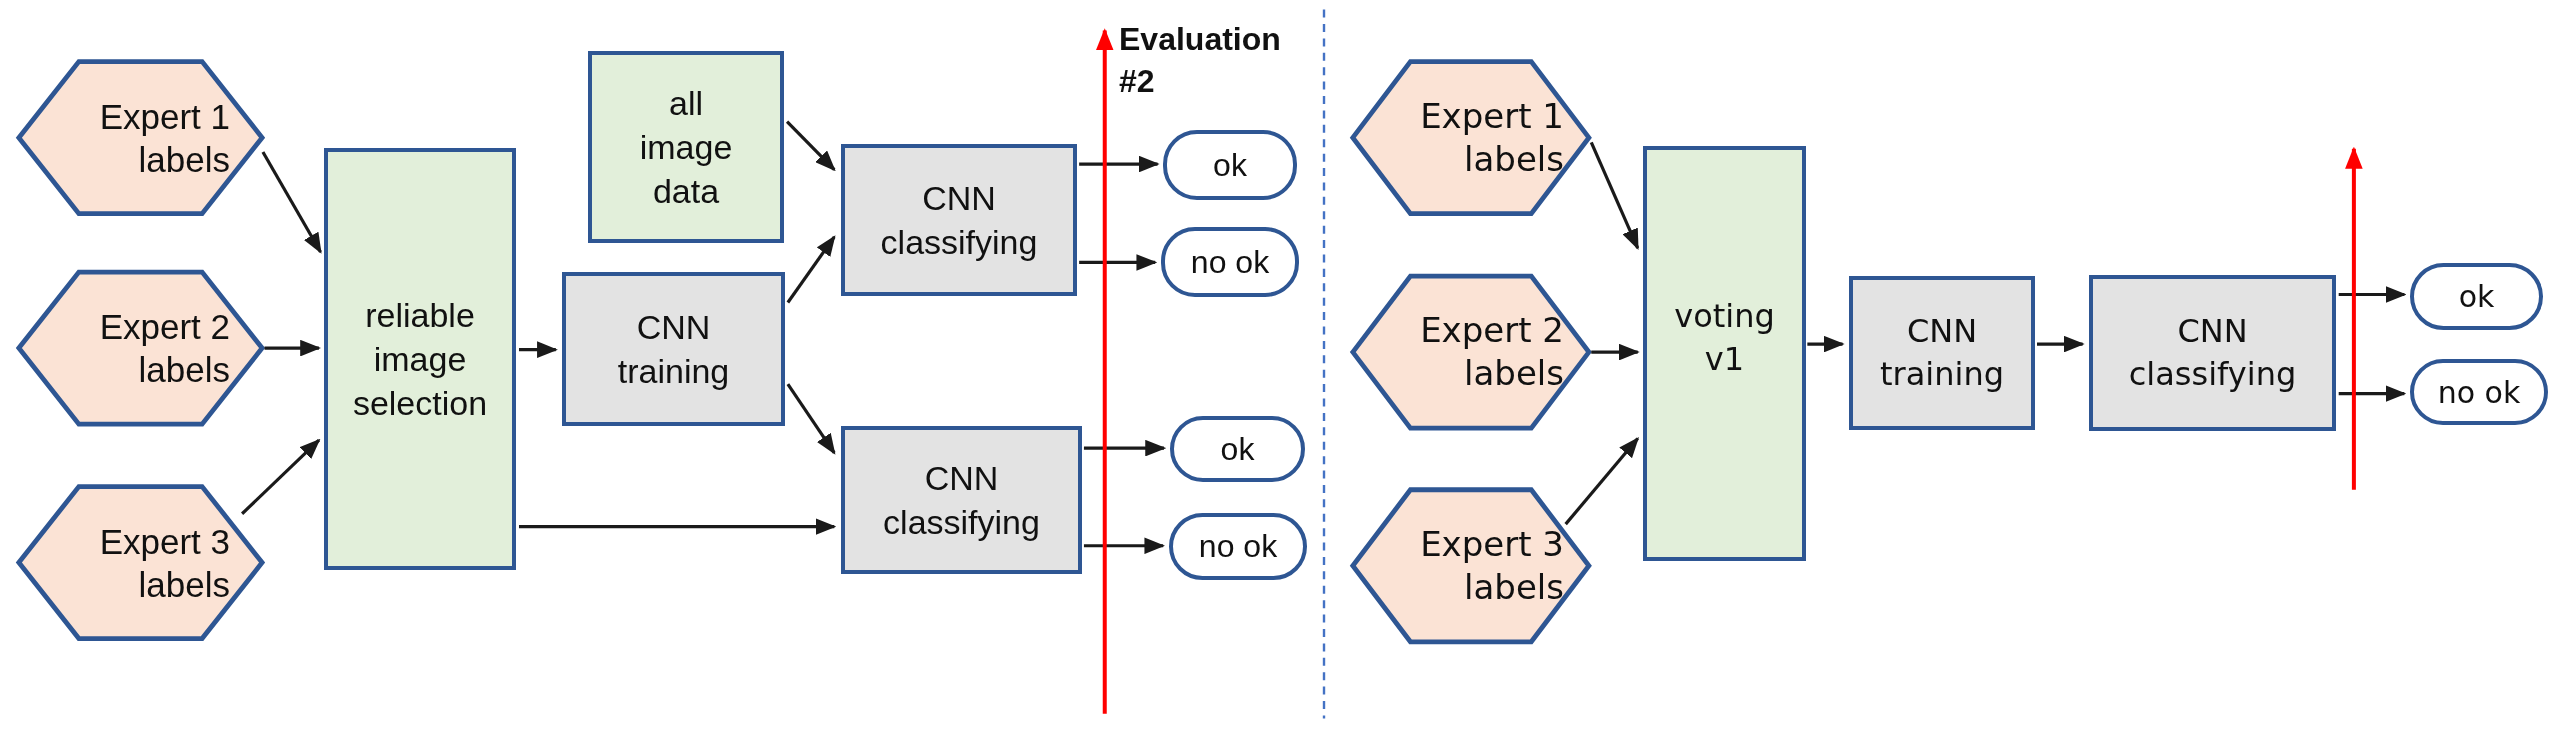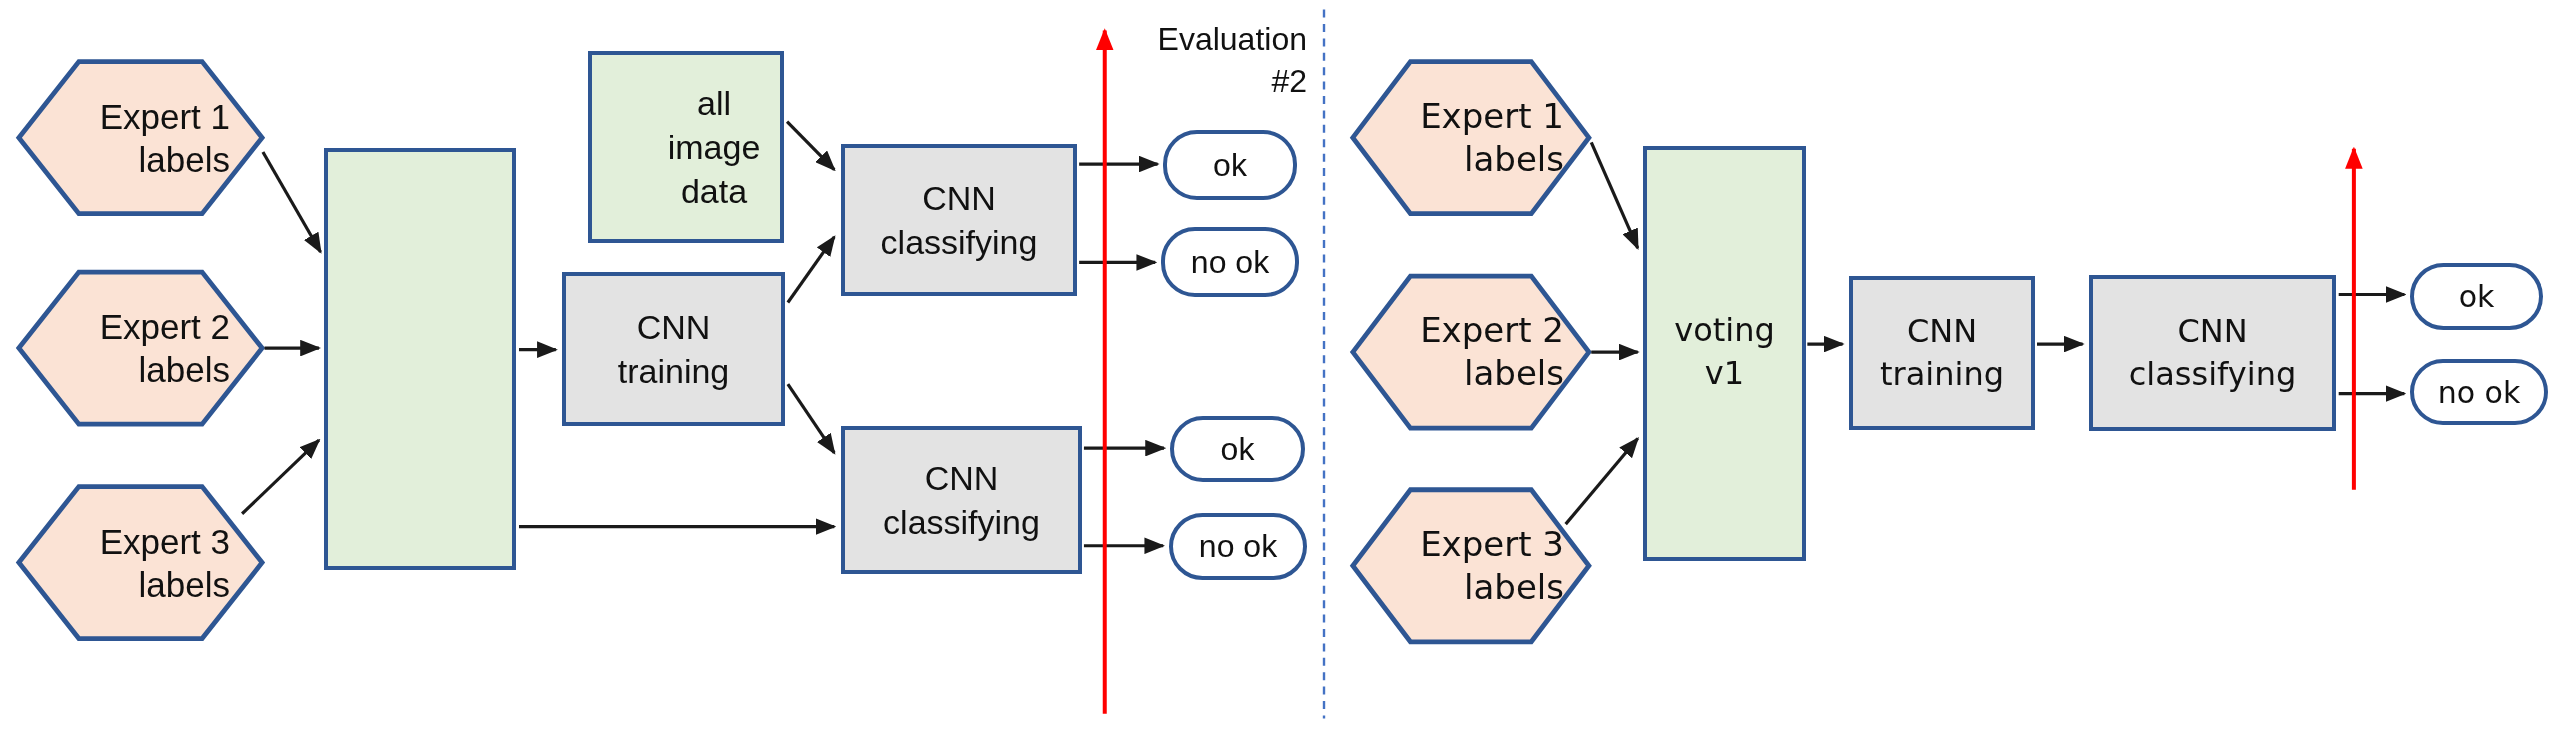--- a/index.html
+++ b/index.html
@@ -19,21 +19,21 @@
   .green{background:var(--green-fill);}
   .gray{background:var(--gray-fill);}
   .pill{background:var(--pill-fill);border:4.8px solid var(--border-blue);border-radius:34px;font-size:32px;}
   .pill.rf{font-size:30px;}
   .lbl{position:absolute;display:flex;align-items:center;justify-content:center;text-align:center;pointer-events:none;}
   .lbl span{display:inline-block;}
   .hexlbl{font-size:35px;line-height:43px;text-align:right;}
   .hexlbl.rf{font-size:34px;line-height:43px;}
   .boxtxt{font-size:34px;line-height:44px;}
   .boxtxt.rf{font-size:32px;line-height:43px;}
-  .evallbl{position:absolute;text-align:right;font-size:32px;line-height:42px;}
+  .evallbl{position:absolute;text-align:left;font-size:32px;line-height:42px;font-weight:bold;}
   .evallbl.rf{font-size:30px;line-height:40px;}
 </style>
 </head>
 <body>
 
 <div class="stage">
 
   <svg class="layer" viewBox="0 0 3218 911" width="2576" height="729" xmlns="http://www.w3.org/2000/svg">
     <defs>
       <marker id="ah" viewBox="0 0 10 8" refX="9" refY="4" markerWidth="6.5" markerHeight="5.2" orient="auto-start-reverse" markerUnits="strokeWidth">
@@ -120,33 +120,36 @@
   <div class="lbl hexlbl rf" style="left:1362px;top:82px;width:216px;height:112px;">
       <span style="max-width:188px;">Expert 1 labels</span>
     </div>
   <div class="lbl hexlbl rf" style="left:1362px;top:296px;width:216px;height:112px;">
       <span style="max-width:188px;">Expert 2 labels</span>
     </div>
   <div class="lbl hexlbl rf" style="left:1362px;top:510px;width:216px;height:112px;">
       <span style="max-width:188px;">Expert 3 labels</span>
     </div>
 
-  <div class="lbl boxtxt" style="left:588px;top:51px;width:196px;height:192px;margin-left:28px;">
+  <div class="lbl boxtxt" style="left:324px;top:148px;width:192px;height:422px;">
+      <span style="max-width:152px;">reliable image selection</span>
+    </div>
+  <div class="lbl boxtxt" style="left:588px;top:51px;width:196px;height:192px;">
       <span style="max-width:108px;">all image data</span>
     </div>
   <div class="lbl boxtxt" style="left:562px;top:272px;width:223px;height:154px;">
       <span style="max-width:144px;">CNN training</span>
     </div>
   <div class="lbl boxtxt" style="left:841px;top:144px;width:236px;height:152px;">
       <span style="max-width:180px;">CNN classifying</span>
     </div>
   <div class="lbl boxtxt" style="left:841px;top:426px;width:241px;height:148px;">
       <span style="max-width:180px;">CNN classifying</span>
     </div>
-  <div class="lbl boxtxt rf" style="left:1643px;top:144px;width:163px;height:415px;">
+  <div class="lbl boxtxt rf" style="left:1643px;top:130px;width:163px;height:415px;">
       <span style="max-width:128px;">voting v1</span>
     </div>
   <div class="lbl boxtxt rf" style="left:1849px;top:276px;width:186px;height:154px;">
       <span style="max-width:144px;">CNN training</span>
     </div>
   <div class="lbl boxtxt rf" style="left:2089px;top:275px;width:247px;height:156px;">
       <span style="max-width:196px;">CNN classifying</span>
     </div>
 
   <div class="evallbl" style="left:1119px;top:17.6px;width:188px;">Evaluation #2</div>

